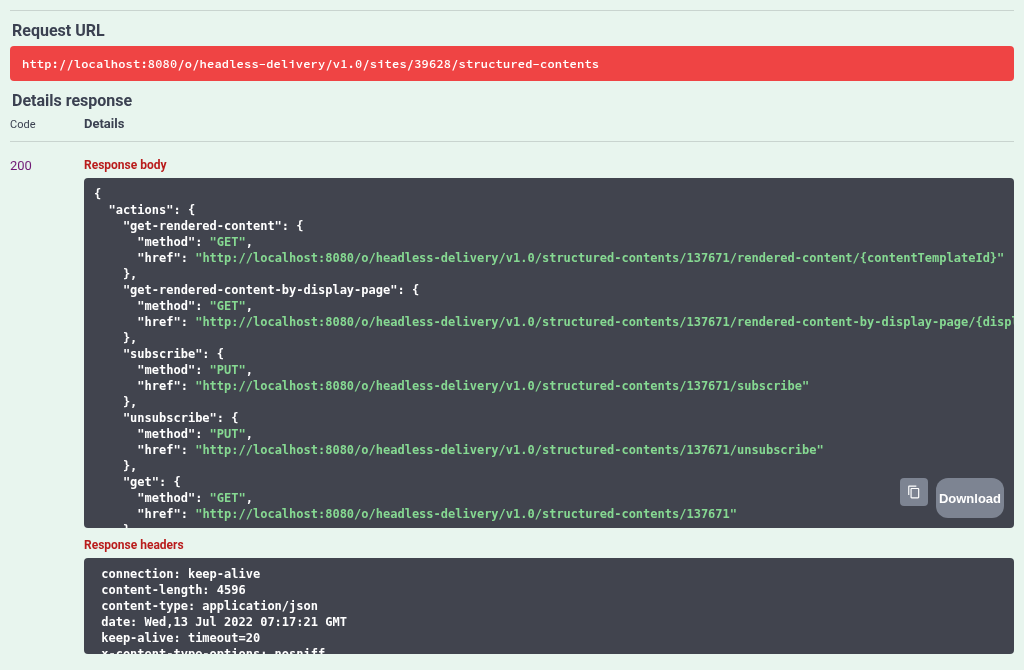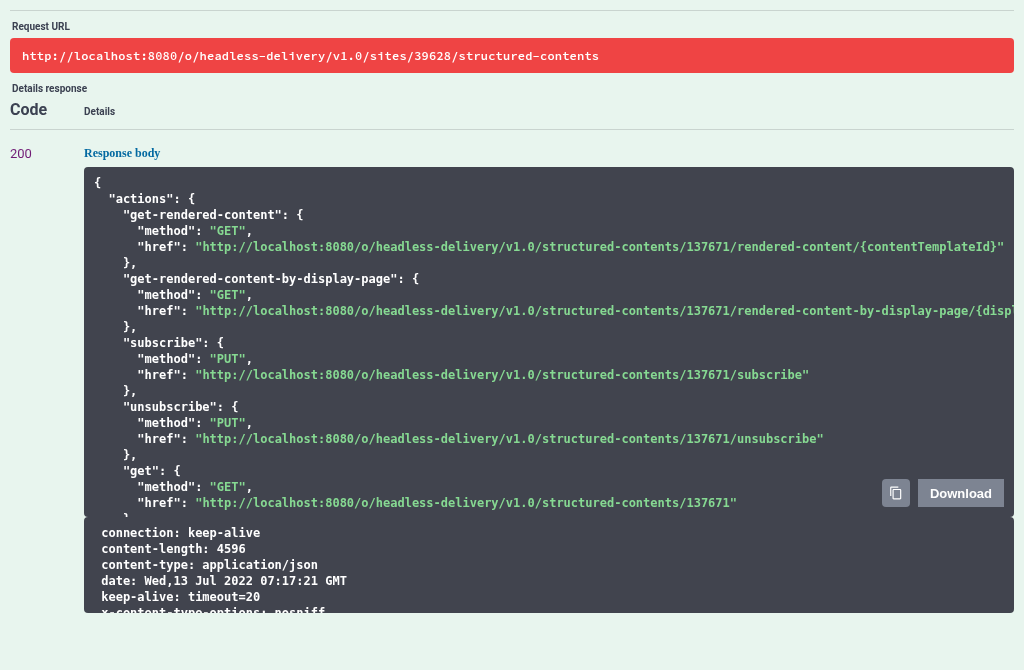--- a/index.html
+++ b/index.html
@@ -7,21 +7,21 @@
     background: #e8f5ee;
     font-family: -apple-system, BlinkMacSystemFont, "Segoe UI", Roboto, sans-serif;
     font-size: 13px;
     color: #3b4151;
     width: 1024px;
     height: 670px;
     overflow: hidden;
     padding: 0 10px;
   }
   .section-label {
-    font-size: 10px;
+    font-size: 16px;
     font-weight: 700;
     color: #3b4151;
     margin: 10px 0 6px 2px;
   }
   .url-box {
     background: #ef4444;
     color: #fff;
     border-radius: 4px;
     padding: 10px 12px;
     font-family: "Source Code Pro", Menlo, Consolas, monospace;
@@ -32,35 +32,34 @@
   .hr {
     border: none;
     border-top: 1px solid #c9d4cf;
     margin: 10px 0;
   }
   .table-head {
     display: flex;
     align-items: baseline;
     margin: 6px 0 2px 0;
   }
-  .code-col { width: 74px; font-weight: 700; font-size: 16px; }
-  .details-col { font-weight: 700; font-size: 10px; }
+  .code-col { width: 74px; font-weight: 400; font-size: 11px; }
+  .details-col { font-weight: 700; font-size: 13px; }
   .row {
     display: flex;
     align-items: flex-start;
     margin-top: 12px;
   }
   .code-value { width: 74px; font-size: 13px; color: #701a75; padding-top: 4px; }
   .details-area { flex: 1; min-width: 0; }
   .sub-label {
     font-size: 12px;
     font-weight: 700;
-    color: #0369a1;
+    color: #b91c1c;
     margin: 4px 0 6px 0;
-    font-family: Liberation Serif, serif;
   }
   .codeblock {
     position: relative;
     background: #41444e;
     color: #fff;
     border-radius: 4px;
     padding: 8px 10px;
     font-family: "Source Code Pro", Menlo, Consolas, monospace;
     font-size: 12px;
     line-height: 16px;
@@ -90,26 +89,26 @@
     height: 28px;
     display: flex;
     align-items: center;
     justify-content: center;
     cursor: pointer;
   }
   .icon-btn svg { width: 14px; height: 14px; fill: #fff; }
   .dl-btn {
     background: #7d8492;
     border: none;
-    border-radius: 0;
+    border-radius: 12px;
     color: #fff;
     font-size: 13px;
     font-weight: 600;
-    padding: 0 12px;
-    height: 28px;
+    padding: 0 3px;
+    height: 40px;
     cursor: pointer;
   }
   
   .codeblock.body::-webkit-scrollbar { width: 10px; }
   .codeblock.body::-webkit-scrollbar-track { background: #41444e; }
   .codeblock.body::-webkit-scrollbar-thumb { background: #7d8492; border-radius: 4px; }
 </style>
 </head>
 <body>
 
@@ -159,20 +158,21 @@
       <div class="actions-row">
         <button class="icon-btn" title="Copy">
           <svg viewBox="0 0 24 24">
               <path d="M16 1H4c-1.1 0-2 .9-2 2v14h2V3h12V1zm3 4H8c-1.1 0-2 .9-2 2v14c0 1.1.9 2 2 2h11c1.1 0 2-.9 2-2V7c0-1.1-.9-2-2-2zm0 16H8V7h11v14z"></path>
             </svg>
         </button>
         <button class="dl-btn">Download</button>
       </div>
     </div>
 
+    <div class="sub-label" style="margin-top:10px">Response headers</div>
     <div class="codeblock headers">
       <pre id="headers-pre"> connection: keep-alive 
  content-length: 4596 
  content-type: application/json 
  date: Wed,13 Jul 2022 07:17:21 GMT 
  keep-alive: timeout=20 
  x-content-type-options: nosniff 
  x-frame-options: SAMEORIGIN 
 </pre>
     </div>

